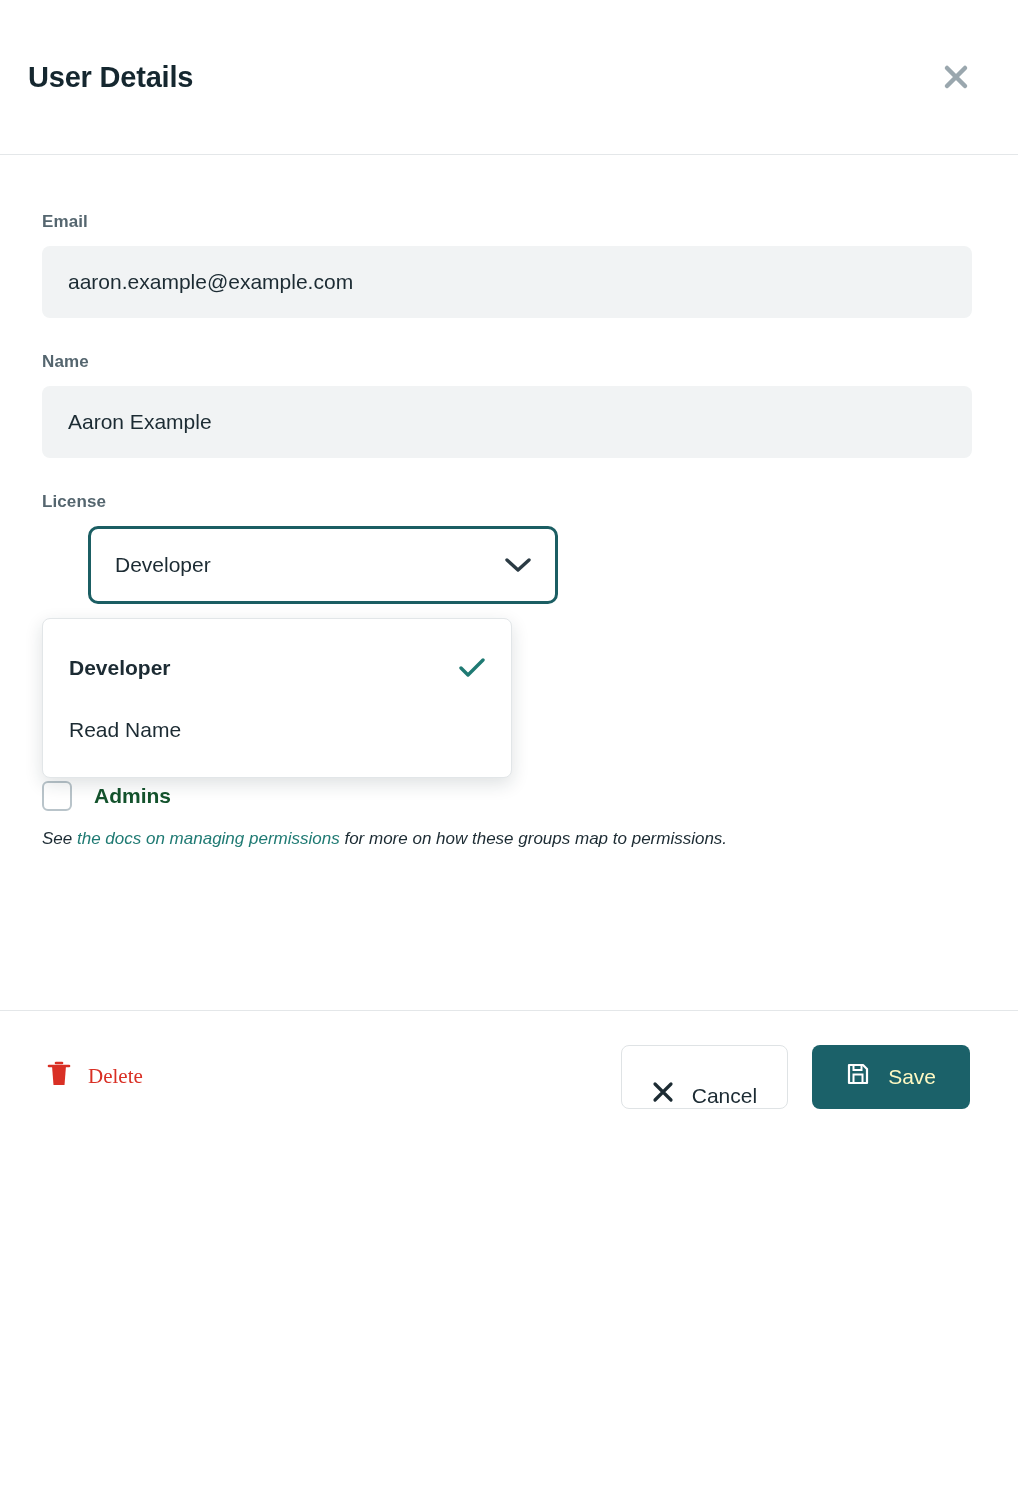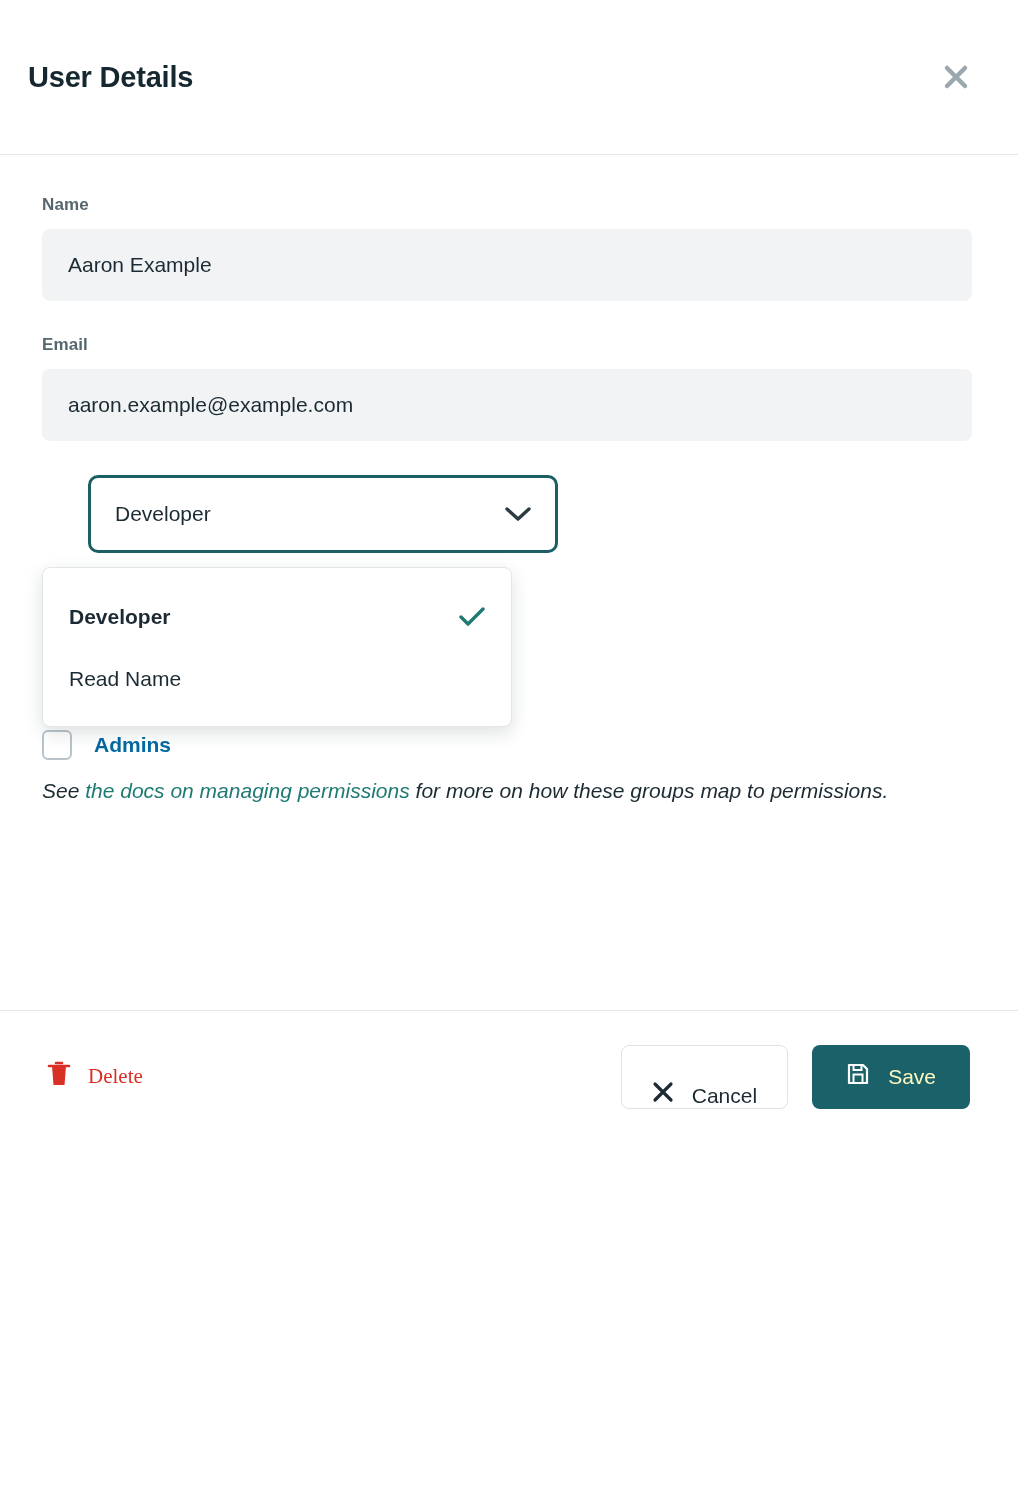--- a/index.html
+++ b/index.html
@@ -13,20 +13,21 @@
     color: #1c2b33;
   }
   .modal {
     position: relative;
     width: 1018px;
     height: 1142px;
     background: #ffffff;
     display: flex;
     flex-direction: column;
     overflow: hidden;
+    gap: 17px;
   }
   
   .modal-header {
     height: 155px;
     flex: 0 0 155px;
     border-bottom: 1px solid #e4e7e9;
     display: flex;
     align-items: center;
     justify-content: space-between;
     padding: 0 40px 0 28px;
@@ -135,25 +136,25 @@
     border: 2px solid #b9c4ca;
     border-radius: 6px;
     background: #fff;
     flex: 0 0 30px;
     margin-right: 22px;
     cursor: pointer;
   }
   .checkbox-label {
     font-size: 21px;
     font-weight: bold;
-    color: #0369a1;
+    color: #14532d;
   }
   .hint {
     margin-top: 6px;
-    font-size: 21px;
+    font-size: 17px;
     font-style: italic;
     line-height: 1.55;
     color: #1c2b33;
     max-width: 920px;
   }
   .hint a {
     color: #1f7a73;
     text-decoration: none;
     font-style: italic;
   }
@@ -220,30 +221,31 @@
     <div class="close-btn">
       <svg width="30" height="30" viewBox="0 0 30 30" aria-hidden="true">
         <path d="M6 6 L24 24 M24 6 L6 24" stroke="#9aa7ae" stroke-width="4.5" stroke-linecap="round"></path>
       </svg>
     </div>
   </div>
 
   <div class="modal-body">
 
     <div class="field-block">
+      <div class="field-label">Email</div>
+      <div class="text-input" title="Email">aaron.example@example.com</div>
+    </div>
+
+    <div class="field-block">
       <div class="field-label">Name</div>
       <div class="text-input" title="Name">Aaron Example</div>
     </div>
 
     <div class="field-block">
-      <div class="field-label">Email</div>
-      <div class="text-input" title="Email">aaron.example@example.com</div>
-    </div>
-
-    <div class="field-block">
+      <div class="field-label">License</div>
       <div class="select-wrap">
         <div class="select-control">
           <span>Developer</span>
           <span class="chevron">
             <svg width="26" height="16" viewBox="0 0 26 16" aria-hidden="true">
               <path d="M2 3 L13 13 L24 3" fill="none" stroke="#2b3b44" stroke-width="3.4" stroke-linecap="round" stroke-linejoin="round"></path>
             </svg>
           </span>
         </div>
 

